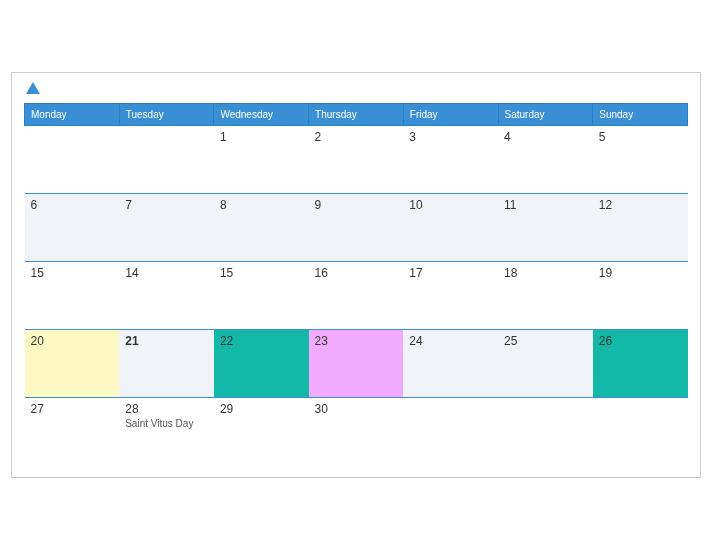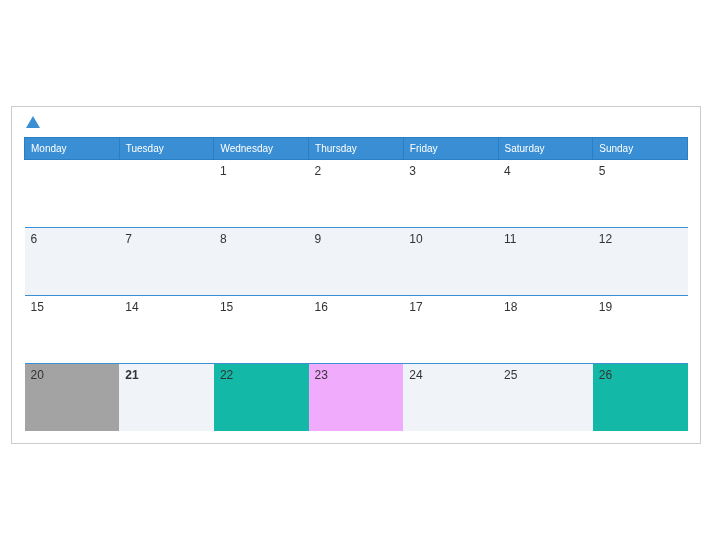--- a/index.html
+++ b/index.html
@@ -200,37 +200,55 @@
             <span class="day-num">17</span>
           </td>
           <td>
             <span class="day-num">18</span>
           </td>
           <td>
             <span class="day-num">19</span>
           </td>
         </tr>
         <tr>
-          <td style="background: #a3a3a3;">
+          <td style="background: #fef9c3;">
             <span class="day-num">20</span>
           </td>
           <td style="background: rgb(240, 244, 248); font-weight: bold;">
             <span class="day-num">21</span>
           </td>
           <td style="background: #14b8a6;">
             <span class="day-num">22</span>
           </td>
           <td style="background: #f0abfc;">
             <span class="day-num">23</span>
           </td>
           <td style="background: rgb(240, 244, 248); margin-top: 6px;">
             <span class="day-num">24</span>
           </td>
           <td style="background: rgb(240, 244, 248);">
             <span class="day-num">25</span>
           </td>
           <td style="background: #14b8a6;">
             <span class="day-num">26</span>
           </td>
+        </tr>
+        <tr>
+          <td>
+            <span class="day-num">27</span>
+          </td>
+          <td>
+            <span class="day-num">28</span>
+            <span class="holiday-label">Saint Vitus Day</span>
+          </td>
+          <td>
+            <span class="day-num">29</span>
+          </td>
+          <td>
+            <span class="day-num">30</span>
+          </td>
+          <td class="empty-cell"></td>
+          <td class="empty-cell"></td>
+          <td class="empty-cell"></td>
         </tr>
       </tbody>
   </table>
 </div>
 
 </body></html>

